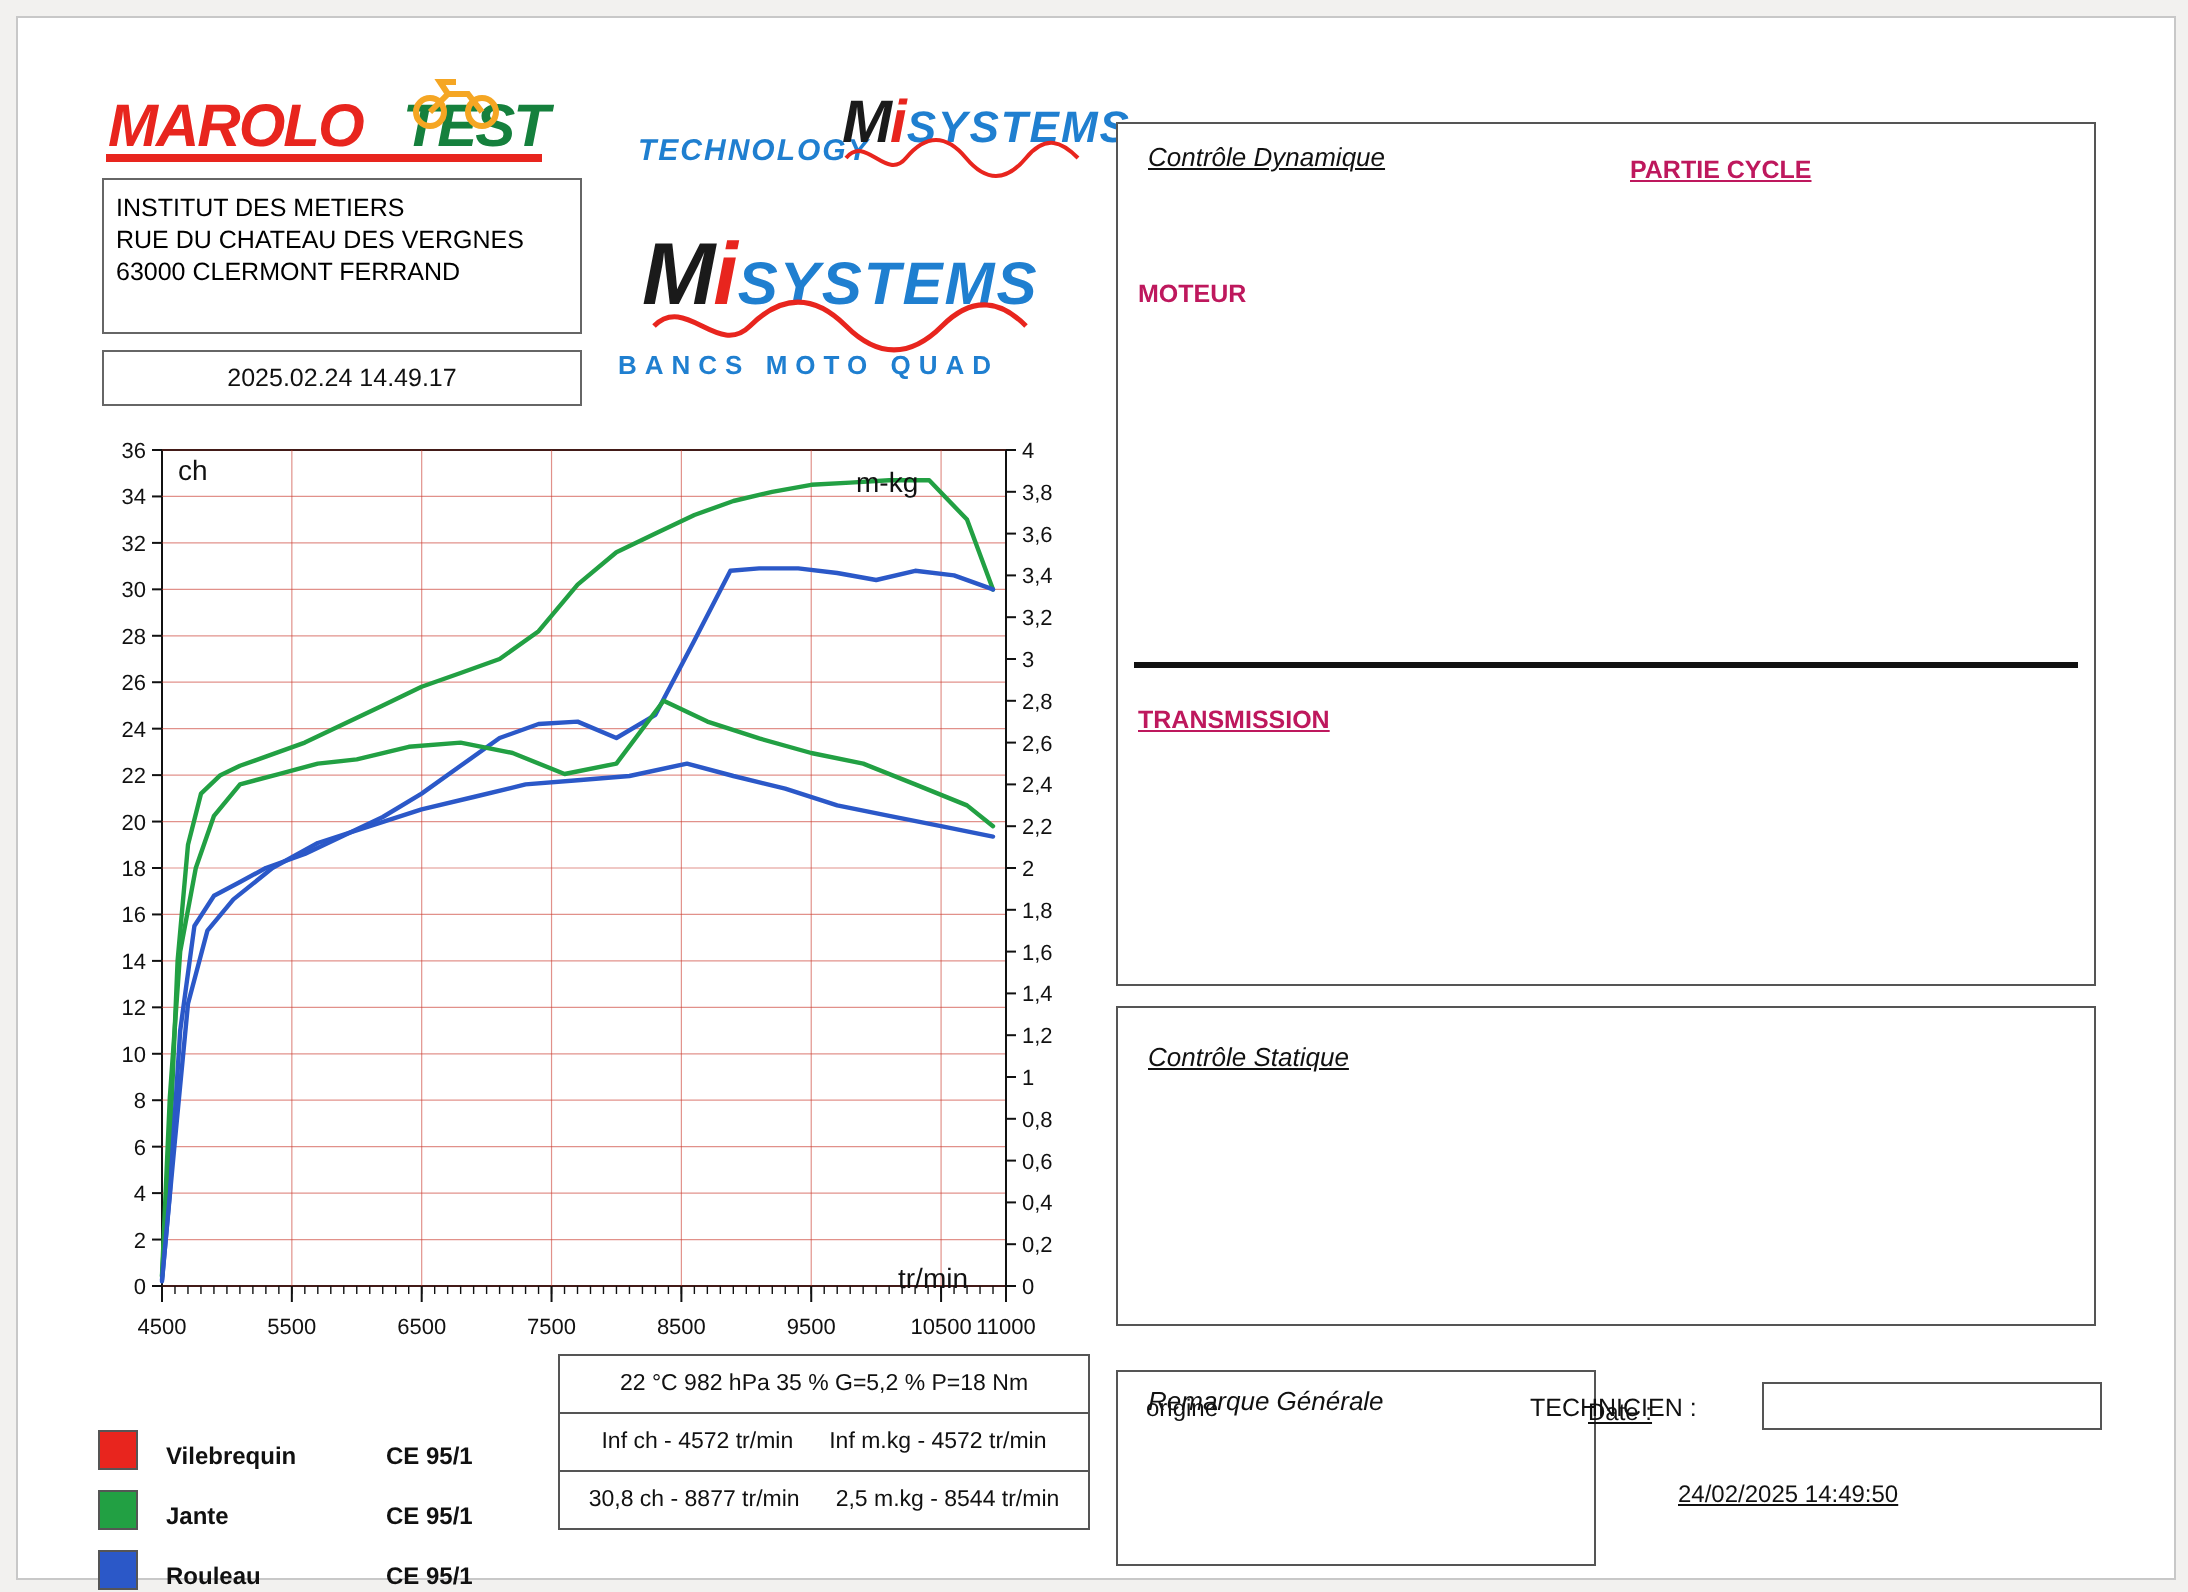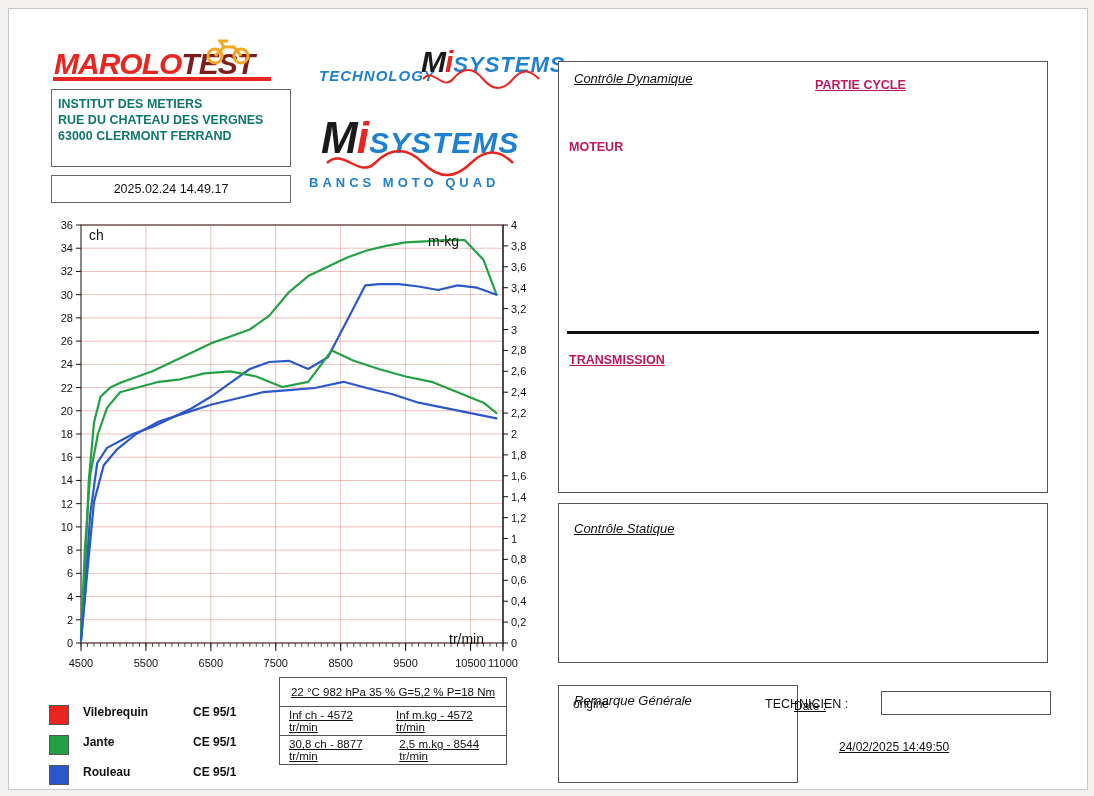--- a/index.html
+++ b/index.html
@@ -11,21 +11,21 @@
   #sheet{
     position:absolute;left:8px;top:8px;width:1078px;height:780px;
     background:#ffffff;border:1px solid #c8c8c8;
   }
 
   
   .marolo{
     position:absolute;left:45px;top:38px;font-size:30px;font-weight:bold;
     font-style:italic;color:#e8251e;letter-spacing:-1px;
   }
-  .marolo .blk{color:#7f1d1d;}
+  .marolo .blk{color:#15803d;padding-left:20px;}
   .marolo-line{position:absolute;left:44px;top:68px;width:218px;height:4px;background:#e8251e;}
   .moto-icon{position:absolute;left:197px;top:26px;width:44px;height:30px;}
 
   .tech{
     position:absolute;left:310px;top:58px;font-size:15px;font-weight:bold;
     font-style:italic;color:#1f7fd0;letter-spacing:1px;
   }
   .mi1{position:absolute;left:412px;top:36px;}
   .mi2{position:absolute;left:312px;top:104px;}
   .mi .m{font-size:30px;font-weight:bold;font-style:italic;color:#1a1a1a;letter-spacing:-1px;}
@@ -35,43 +35,43 @@
   .mi2 .i{font-size:44px;}
   .mi2 .sys{font-size:30px;}
   .bancs{
     position:absolute;left:300px;top:166px;font-size:13px;font-weight:bold;
     color:#1f7fd0;letter-spacing:4px;
   }
   .squig{position:absolute;}
 
   .addr-box{
     position:absolute;left:42px;top:80px;width:240px;height:78px;
-    border:1px solid #666;font-size:12.5px;color:#0f766e;padding:6px 0 0 6px;
-    line-height:16px;box-sizing:border-box;font-weight:bold;
+    border:1px solid #666;font-size:12.5px;color:#000000;padding:6px 0 0 6px;
+    line-height:16px;box-sizing:border-box;
   }
   .date-box{
     position:absolute;left:42px;top:166px;width:240px;height:28px;
     border:1px solid #666;font-size:12.5px;color:#111;
     display:flex;align-items:center;justify-content:center;box-sizing:border-box;
   }
 
   
   #chart{position:absolute;left:24px;top:204px;width:515px;height:460px;}
   .chname{position:absolute;font-size:14px;color:#111;}
 
   
   .legend{position:absolute;left:40px;top:696px;width:260px;font-size:12px;}
-  .lrow{height:30px;display:flex;align-items:flex-start;}
+  .lrow{height:30px;display:flex;align-items:flex-end;}
   .swatch{width:18px;height:18px;border:1px solid #555;margin-right:14px;}
   .lname{font-weight:bold;width:110px;color:#111;}
   .lce{font-weight:bold;color:#111;}
 
   .results{
-    position:absolute;left:270px;top:668px;width:228px;border:1px solid #555;
-    font-size:11.5px;color:#111;box-sizing:border-box;text-decoration:underline;
+    position:absolute;left:270px;top:668px;width:266px;border:1px solid #555;
+    font-size:11.5px;color:#111;box-sizing:border-box;
   }
   .rrow{height:28px;border-bottom:1px solid #555;display:flex;align-items:center;justify-content:center;}
   .rrow:last-child{border-bottom:none;}
   .rrow span{margin:0 9px;}
 
   
   .panel{position:absolute;border:1px solid #555;background:#fff;box-sizing:border-box;}
   #p-dyn{left:549px;top:52px;width:490px;height:432px;}
   #p-stat{left:549px;top:494px;width:490px;height:160px;}
   #p-remark{left:549px;top:676px;width:240px;height:98px;}

